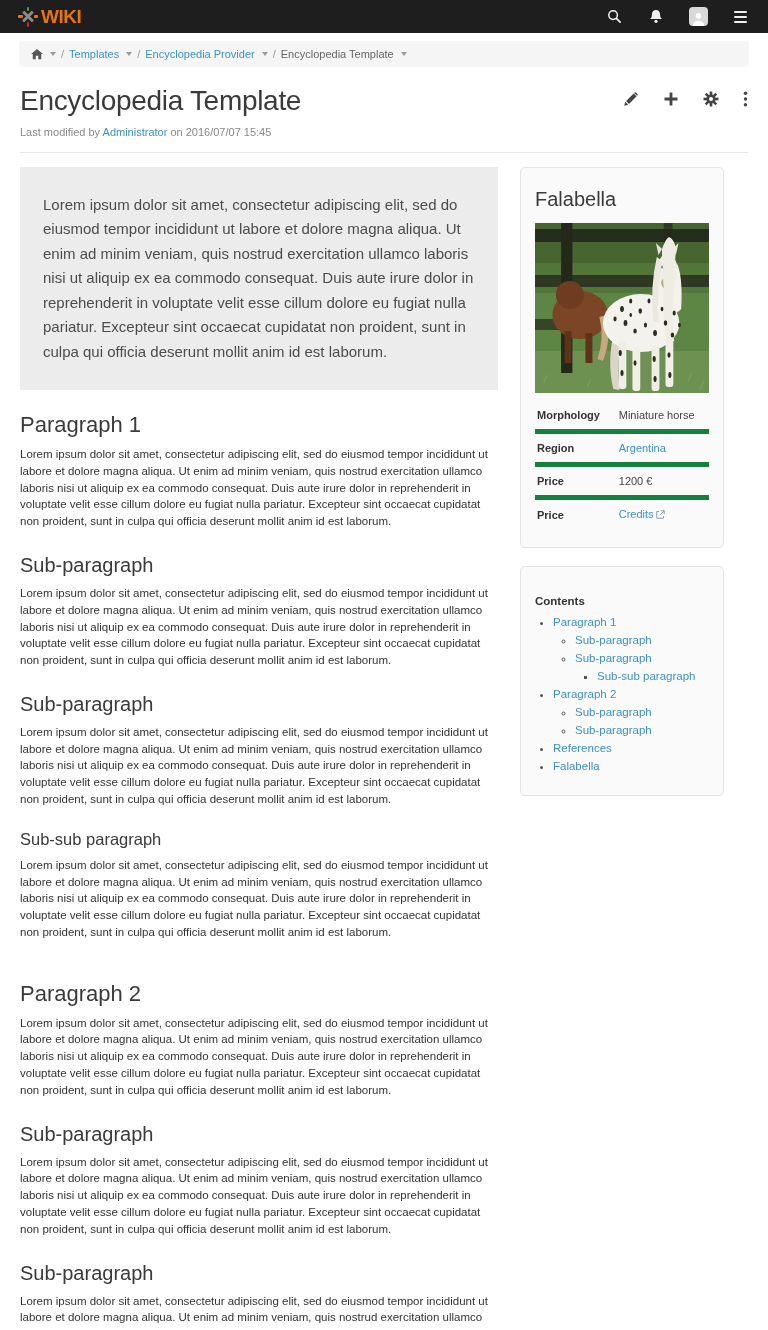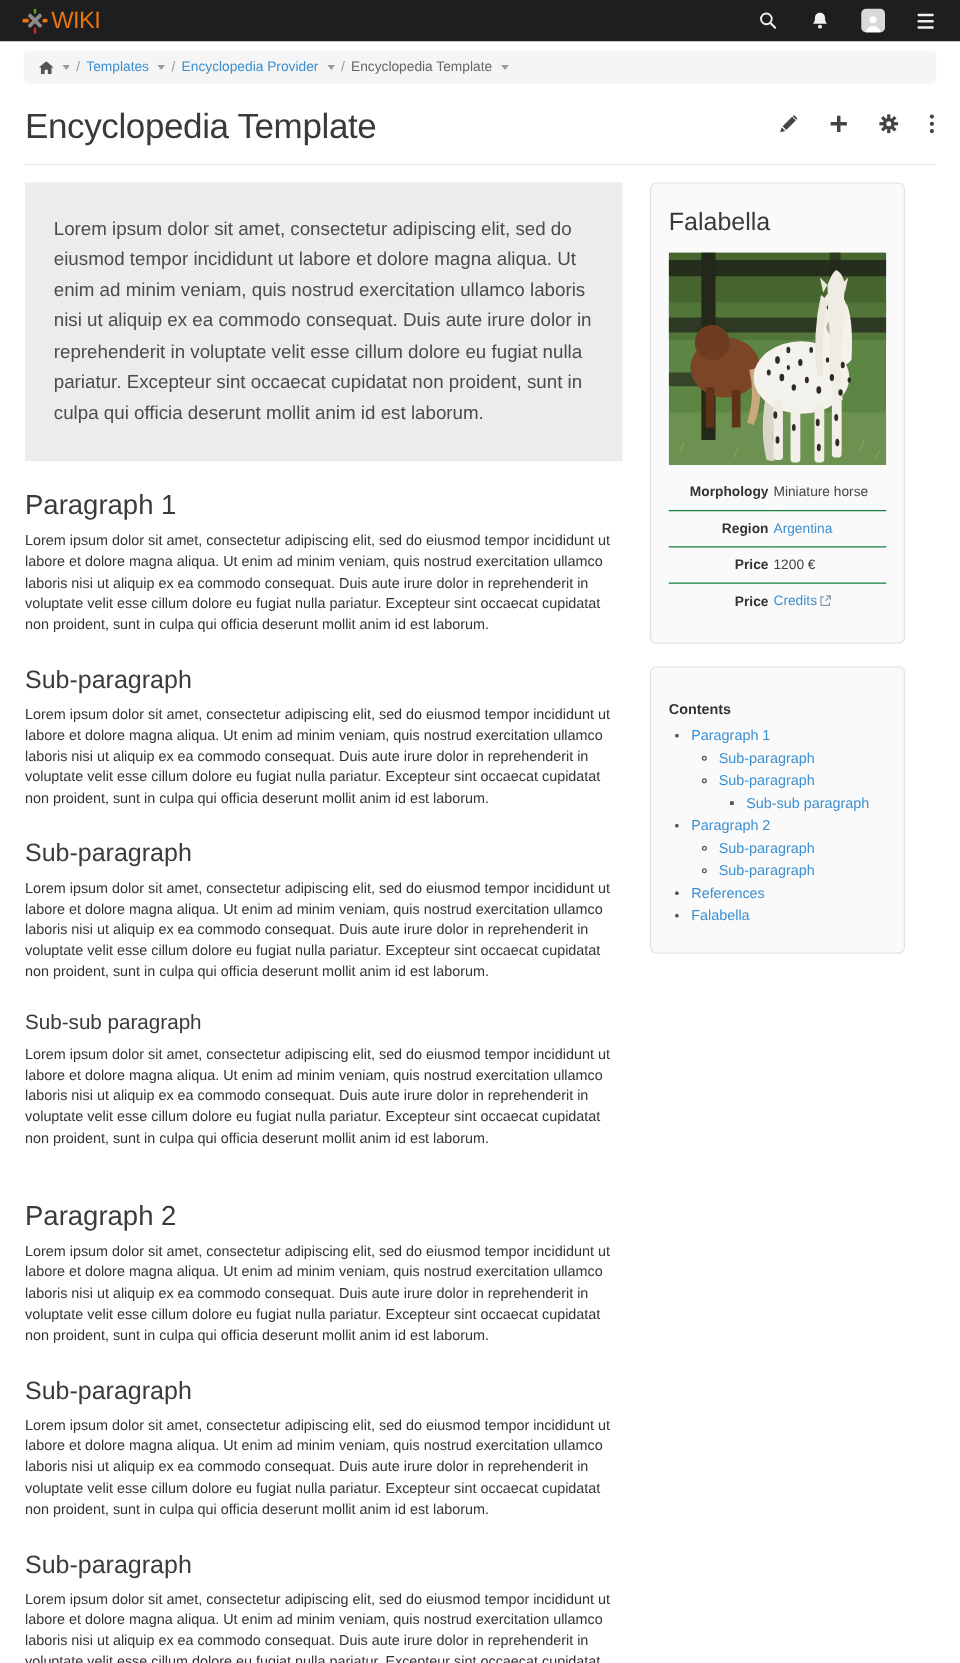--- a/index.html
+++ b/index.html
@@ -19,21 +19,21 @@
   }
   .brand { display:flex; align-items:center; gap:2px; }
   .logo-x { position:relative; width:20px; height:20px; margin-right:1px; }
   .logo-x .bar { position:absolute; border-radius:1px; }
   .xd1,.xd2 { width:14px; height:3.2px; background:#8c8c8c; top:8.4px; left:3px; }
   .xd1 { transform:rotate(45deg); } .xd2 { transform:rotate(-45deg); }
   .tick-top   { width:2.6px; height:4.5px; background:#58a718; left:8.7px; top:0; }
   .tick-bot   { width:2.6px; height:4.5px; background:#cf2a27; left:8.7px; bottom:0; }
   .tick-left  { width:4.5px; height:2.6px; background:#E8740C; left:0; top:8.7px; }
   .tick-right { width:4.5px; height:2.6px; background:#E8740C; right:0; top:8.7px; }
-  .brand-text { color:#E8740C; font-size:19px; font-weight:normal; letter-spacing:-0.5px; }
+  .brand-text { color:#E8740C; font-size:19px; font-weight:bold; letter-spacing:-0.5px; }
   .topbar-right { margin-left:auto; display:flex; align-items:center; gap:22px; }
   .tb-icon { display:flex; align-items:center; justify-content:center; width:20px; height:20px; cursor:pointer; }
   .avatar-box { width:19px; height:19px; background:#d9d9d9; border-radius:4px; display:flex; align-items:flex-end; justify-content:center; overflow:hidden; }
   .burger { display:flex; flex-direction:column; gap:3px; }
   .burger span { width:13px; height:2px; background:#f0f0f0; border-radius:1px; }
 
   
   .breadcrumb {
     margin:8px 19px 6px; background:#f5f5f5; border-radius:4px;
     padding:7px 12px; font-size:11px; color:#777;
@@ -70,23 +70,23 @@
   .ext-ic { margin-left:2px; vertical-align:-1px; }
 
   
   .panel {
     background:#fafafa; border:1px solid #e3e3e3; border-radius:5px;
     padding:14px 14px 18px; margin-bottom:18px;
   }
   .infobox-title { font-size:20px; font-weight:400; color:#3a3a3a; margin:6px 0 12px; }
   .infobox-img { width:100%; height:170px; display:block; border-radius:1px; }
   .info-table { width:100%; border-collapse:collapse; margin-top:8px; font-size:11px; }
-  .info-table tr { border-top:1px solid #15803d; }
+  .info-table tr { border-top:5px solid #15803d; }
   .info-table tr:first-child { border-top:none; }
-  .info-table th { text-align:right; font-weight:bold; color:#333; padding:8px 2px; width:47%; }
+  .info-table th { text-align:left; font-weight:bold; color:#333; padding:8px 2px; width:47%; }
   .info-table td { color:#444; padding:8px 2px; }
 
   .toc-title { font-size:11.5px; font-weight:bold; color:#333; margin:14px 0 8px; }
   .toc ul { margin-left:18px; font-size:11.5px; line-height:1.22; }
   .toc li { margin:4px 0; color:#555; }
   .toc > ul { list-style:disc; }
   .toc ul ul { list-style:circle; margin-left:22px; }
   .toc ul ul ul { list-style:square; margin-left:22px; }
 </style>
 </head>
@@ -179,20 +179,21 @@
       </span>
       <span class="act-icon">
         <svg width="5" height="16" viewBox="0 0 5 16">
             <circle cx="2.5" cy="2.2" r="1.7" fill="#444"></circle>
             <circle cx="2.5" cy="8" r="1.7" fill="#444"></circle>
             <circle cx="2.5" cy="13.8" r="1.7" fill="#444"></circle>
           </svg>
       </span>
     </div>
   </div>
+  <div class="modified"><span>Last modified by </span><a class="link">Administrator</a><span> on 2016/07/07 15:45</span></div>
 </div>
 <hr class="divider">
 
 <div class="main">
 
   <div class="col-left">
     <div class="intro-box">Lorem ipsum dolor sit amet, consectetur adipiscing elit, sed do eiusmod tempor incididunt ut labore et dolore magna aliqua. Ut enim ad minim veniam, quis nostrud exercitation ullamco laboris nisi ut aliquip ex ea commodo consequat. Duis aute irure dolor in reprehenderit in voluptate velit esse cillum dolore eu fugiat nulla pariatur. Excepteur sint occaecat cupidatat non proident, sunt in culpa qui officia deserunt mollit anim id est laborum.</div>
 
     <h2 class="hs1 first">Paragraph 1</h2>
     <p class="body-p">Lorem ipsum dolor sit amet, consectetur adipiscing elit, sed do eiusmod tempor incididunt ut labore et dolore magna aliqua. Ut enim ad minim veniam, quis nostrud exercitation ullamco laboris nisi ut aliquip ex ea commodo consequat. Duis aute irure dolor in reprehenderit in voluptate velit esse cillum dolore eu fugiat nulla pariatur. Excepteur sint occaecat cupidatat non proident, sunt in culpa qui officia deserunt mollit anim id est laborum.</p>

